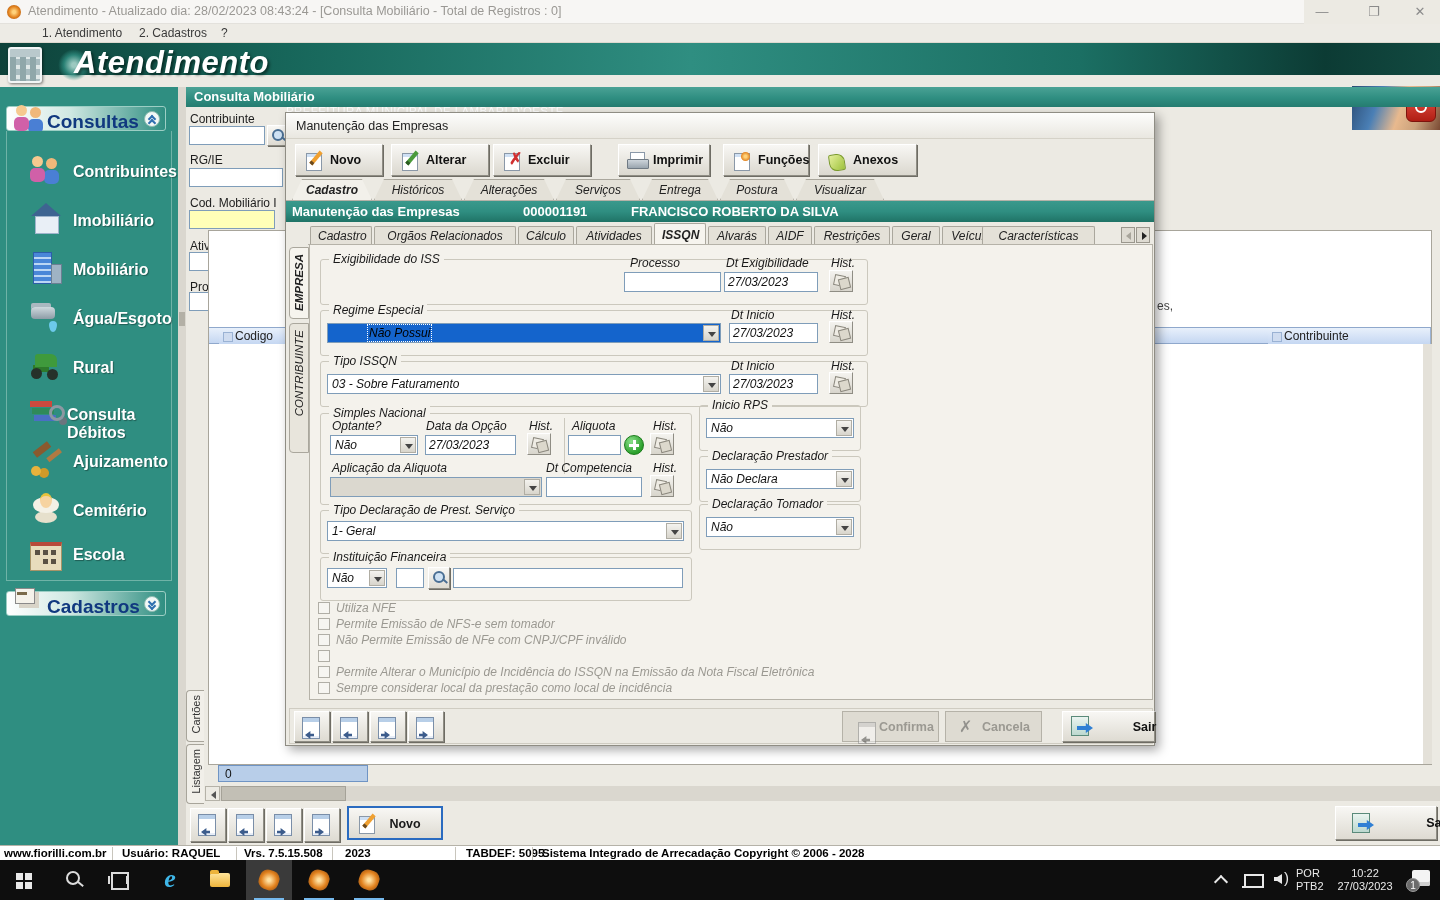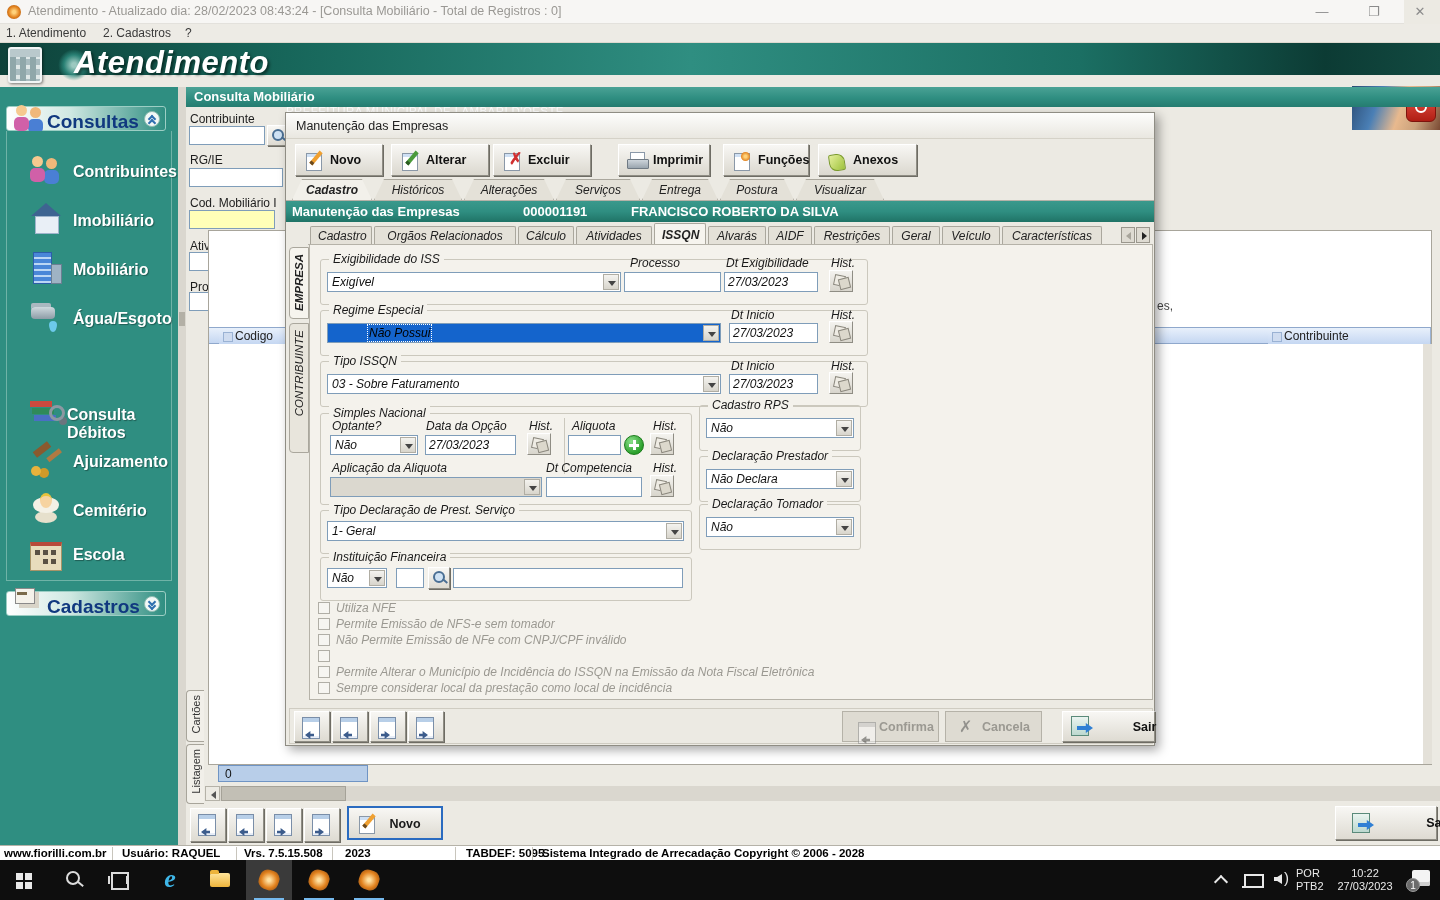--- a/index.html
+++ b/index.html
@@ -1,31 +1,31 @@
 <!DOCTYPE html>
 <html><head>
 <meta charset="utf-8">
 <style>
   * { margin:0; padding:0; box-sizing:border-box; }
   html,body { width:1440px; height:900px; overflow:hidden; font-family:"Liberation Sans", sans-serif; }
   .abs { position:absolute; }
   #screen { position:relative; width:1440px; height:900px; background:#eceae3; }
 
   
-  #titlebar { left:0; top:0; width:1404px; height:24px; background:#f7f6f4; border-bottom:1px solid #e3e1dc; }
+  #titlebar { left:0; top:0; width:1304px; height:24px; background:#f7f6f4; border-bottom:1px solid #e3e1dc; }
   #titlebar .appico { position:absolute; left:7px; top:5px; width:14px; height:14px; border-radius:50%;
     background:radial-gradient(circle at 50% 50%, #ffd27a 15%, #e2821e 55%, #a85510 90%); }
   #titlebar .ttext { position:absolute; left:28px; top:4px; font-size:12.5px; color:#9a9894; }
   .winctl { position:absolute; top:0; width:44px; height:24px; color:#8b8b8b; font-size:13px; text-align:center; line-height:24px; }
   .winctl .g { display:inline-block; }
   #ctl-min { left:1300px; } #ctl-max { left:1352px; } #ctl-close { left:1398px; }
 
   
   #menubar { left:0; top:24px; width:1440px; height:19px; background:#edebe5; border-bottom:1px solid #ddd9cf; }
-  .menu-item { position:absolute; top:2px; font-size:12px; color:#3a3a3a; }
+  .menu-item { position:absolute; top:2px; font-size:12px; color:#3a3a3a;margin-left:36px; }
 
   
   #banner { left:0; top:43px; width:1440px; height:32px;
     background:linear-gradient(90deg,#0e423a 0%,#17665a 20%,#2f8e81 48%,#1b6f63 75%,#0c3b34 92%,#124a41 100%); }
   #calc-icon { position:absolute; left:8px; top:4px; width:34px; height:36px; background:#dfe8e8; border:2px solid #f2f6f6;
     border-radius:3px; box-shadow:1px 1px 3px rgba(0,0,0,.5);
     background-image:linear-gradient(#b9c9cc 8px, transparent 8px),
       repeating-linear-gradient(90deg,#8fa7aa 0 6px, transparent 6px 10px),
       repeating-linear-gradient(#a8bcc0 10px, #a8bcc0 16px, transparent 16px 20px); }
   #logo-burst { position:absolute; left:58px; top:6px; width:32px; height:32px;
@@ -299,20 +299,24 @@
           <span class="lbl">Imobiliário</span>
         </div>
       <div class="side-item" style="top:116px">
           <span class="sicon ic-building"></span>
           <span class="lbl">Mobiliário</span>
         </div>
       <div class="side-item" style="top:165px">
           <span class="sicon ic-faucet"></span>
           <span class="lbl">Água/Esgoto</span>
         </div>
+      <div class="side-item" style="top:214px">
+          <span class="sicon ic-tractor"></span>
+          <span class="lbl">Rural</span>
+        </div>
       <div class="side-item" style="top:261px">
           <span class="sicon ic-books"></span>
           <span class="lbl" style="left:52px">Consulta Débitos</span>
         </div>
       <div class="side-item" style="top:308px">
           <span class="sicon ic-gavel"></span>
           <span class="lbl">Ajuizamento</span>
         </div>
       <div class="side-item" style="top:401px">
           <span class="sicon ic-school"></span>
@@ -446,40 +450,36 @@
       <span class="itab" style="left:2px;   width:62px">Cadastro</span>
       <span class="itab" style="left:66px;  width:142px">Orgãos Relacionados</span>
       <span class="itab" style="left:210px; width:56px">Cálculo</span>
       <span class="itab" style="left:268px; width:76px">Atividades</span>
       <span class="itab active" style="left:346px; width:52px">ISSQN</span>
       <span class="itab" style="left:400px; width:58px">Alvarás</span>
       <span class="itab" style="left:460px; width:44px">AIDF</span>
       <span class="itab" style="left:506px; width:76px">Restrições</span>
       <span class="itab" style="left:584px; width:48px">Geral</span>
       <span class="itab" style="left:634px; width:58px">Veículo</span>
-      <span class="itab" style="left:694px; width:100px">Características</span>
+      <span class="itab" style="left:674px; width:113px">Características</span>
       <span class="tab-scroll" id="tabsc-l"></span>
       <span class="tab-scroll" id="tabsc-r"></span>
     </div>
 
     <div class="dlg-vtab active" id="vt-empresa">
         <span class="vt">EMPRESA</span>
       </div>
     <div class="dlg-vtab" id="vt-contrib">
         <span class="vt">CONTRIBUINTE</span>
       </div>
 
     <div id="panel">
 
       <div class="group" style="left:10px; top:14px; width:548px; height:46px">
         <span class="glabel">Exigibilidade do ISS</span>
-      </div>
-      <div class="combo" style="left:17px; top:27px; width:294px">
-        <span class="ct">Exigível</span>
-          <span class="ca"></span>
       </div>
       <span class="flabel" style="left:320px; top:11px">Processo</span>
       <input class="dinput" style="left: 314px; top: 27px; width: 97px;">
       <span class="flabel" style="left:416px; top:11px">Dt Exigibilidade</span>
       <input class="dinput" style="left: 414px; top: 27px; width: 94px;" value="27/03/2023">
       <span class="flabel" style="left:521px; top:11px">Hist.</span>
       <span class="hist-btn" style="left:519px; top:25px"></span>
 
       <div class="group" style="left:10px; top:65px; width:548px; height:46px">
         <span class="glabel">Regime Especial</span>
@@ -526,21 +526,21 @@
       <span class="flabel" style="left:22px; top:216px">Aplicação da Aliquota</span>
       <div class="combo disabled" style="left:20px; top:232px; width:212px">
         <span class="ca"></span>
       </div>
       <span class="flabel" style="left:236px; top:216px">Dt Competencia</span>
       <input class="dinput" style="left: 236px; top: 232px; width: 96px;">
       <span class="flabel" style="left:343px; top:216px">Hist.</span>
       <span class="hist-btn" style="left:340px; top:230px"></span>
 
       <div class="group" style="left:389px; top:160px; width:162px; height:46px">
-        <span class="glabel">Cadastro RPS</span>
+        <span class="glabel">Inicio RPS</span>
       </div>
       <div class="combo" style="left:396px; top:173px; width:148px">
         <span class="ct">Não</span>
           <span class="ca"></span>
       </div>
       <div class="group" style="left:389px; top:211px; width:162px; height:46px">
         <span class="glabel">Declaração Prestador</span>
       </div>
       <div class="combo" style="left:396px; top:224px; width:148px">
         <span class="ct">Não Declara</span>

